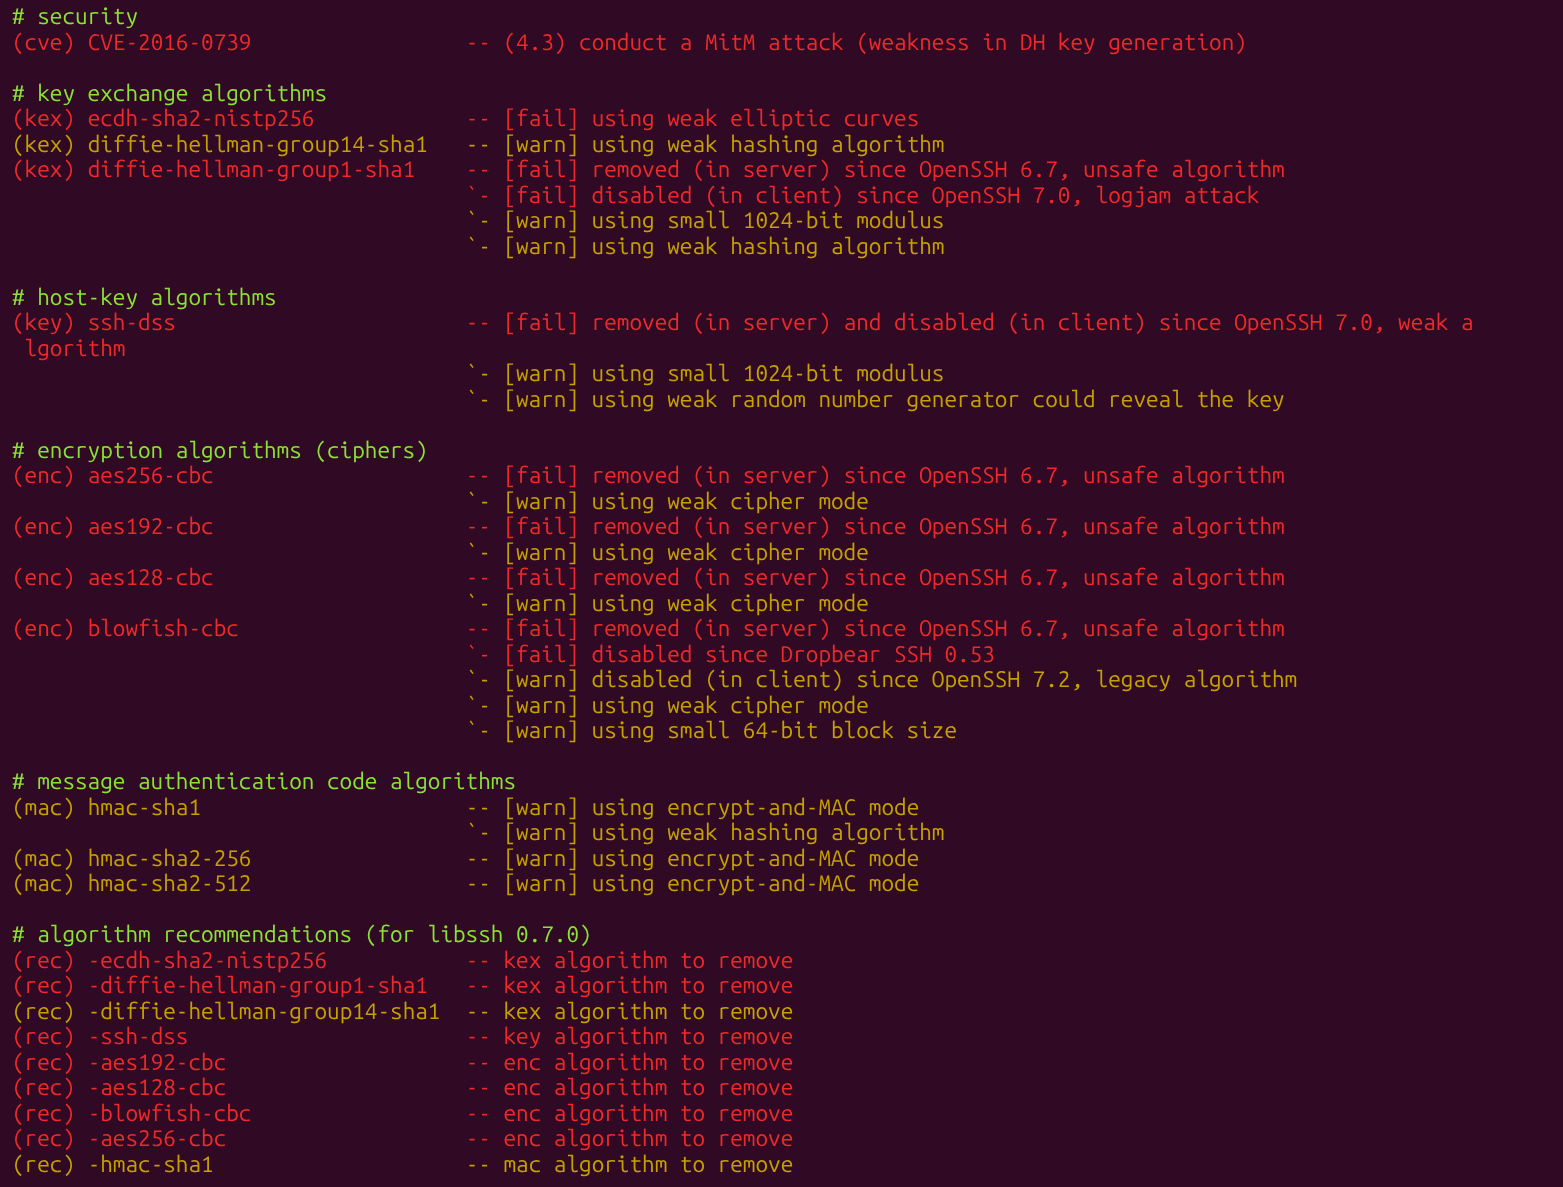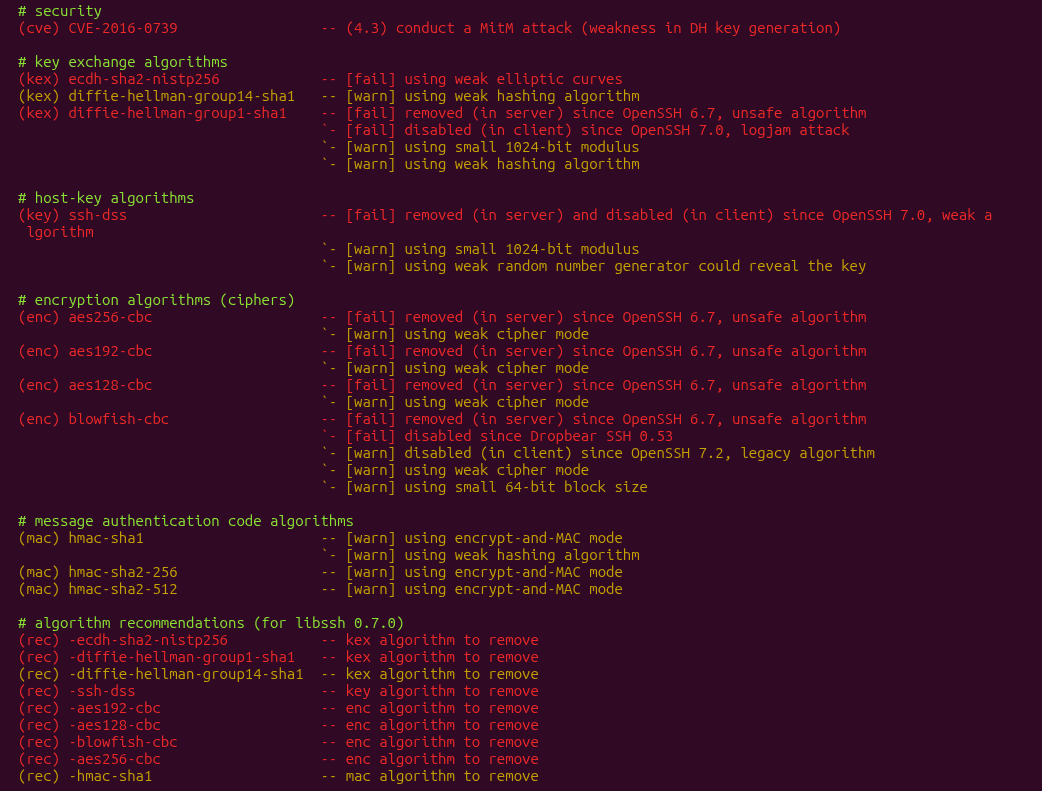--- a/index.html
+++ b/index.html
@@ -9,21 +9,21 @@
     color: #d3d7cf;
     font-family: "Ubuntu Mono", "DejaVu Sans Mono", "Consolas", monospace;
     font-size: 15px;
     line-height: 17px;
     width: 1042px;
     height: 791px;
     overflow: hidden;
   }
   pre.term {
     margin: 0;
-    padding: 2px 18px;
+    padding: 2px 8px;
     white-space: pre;
     font-family: inherit;
     font-size: inherit;
     line-height: inherit;
   }
   .green    { color: #8ae234; }
   .red      { color: #ef2929; }
   .yellow   { color: #c4a000; }
 </style>
 </head>

